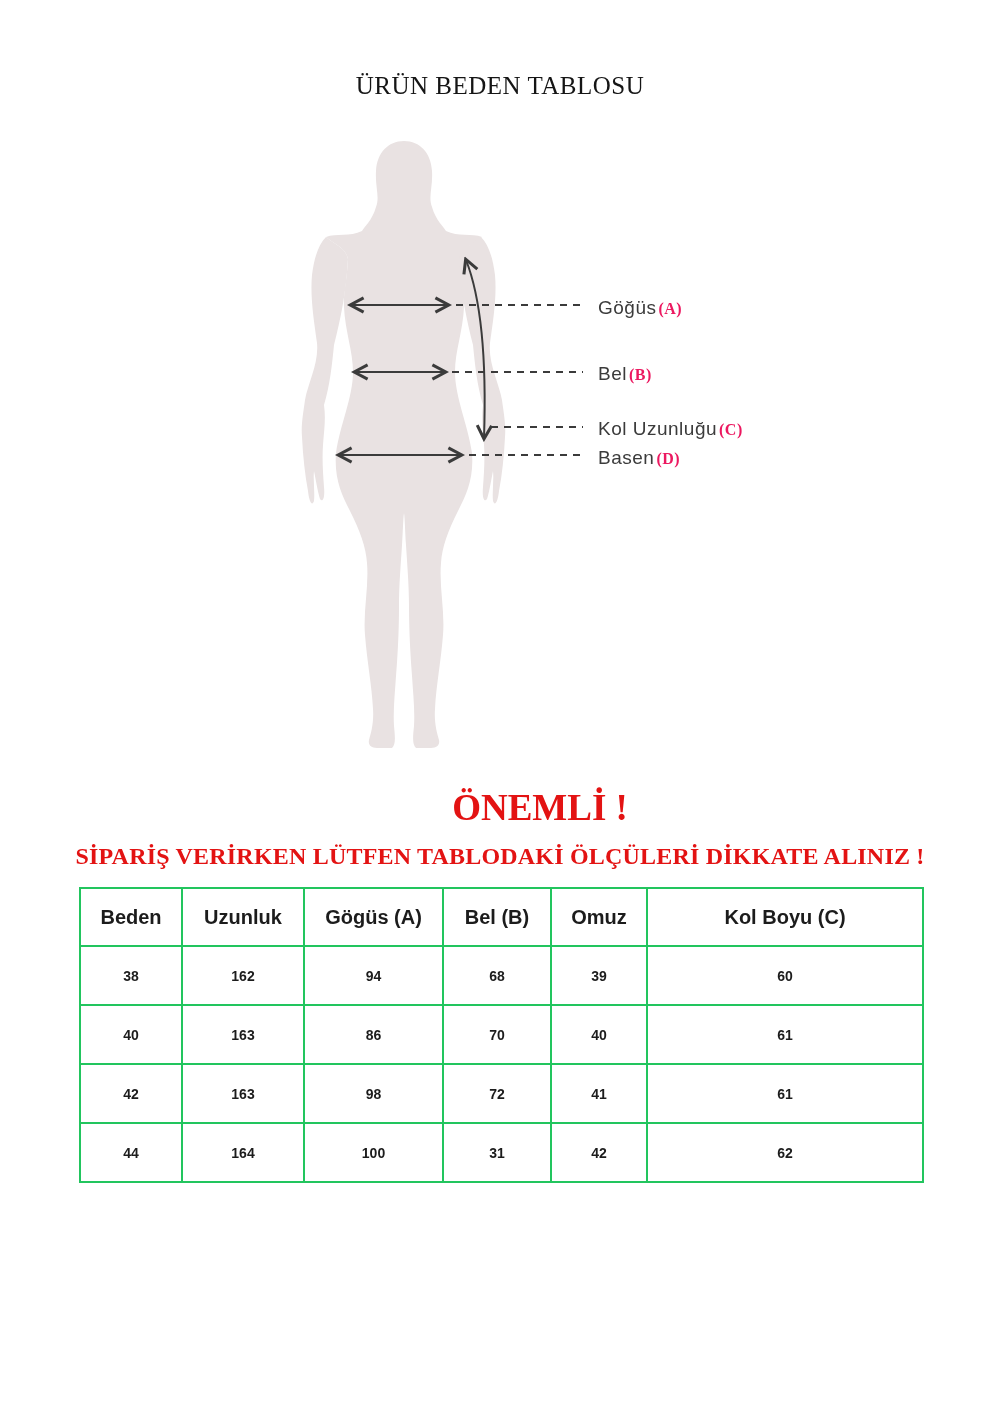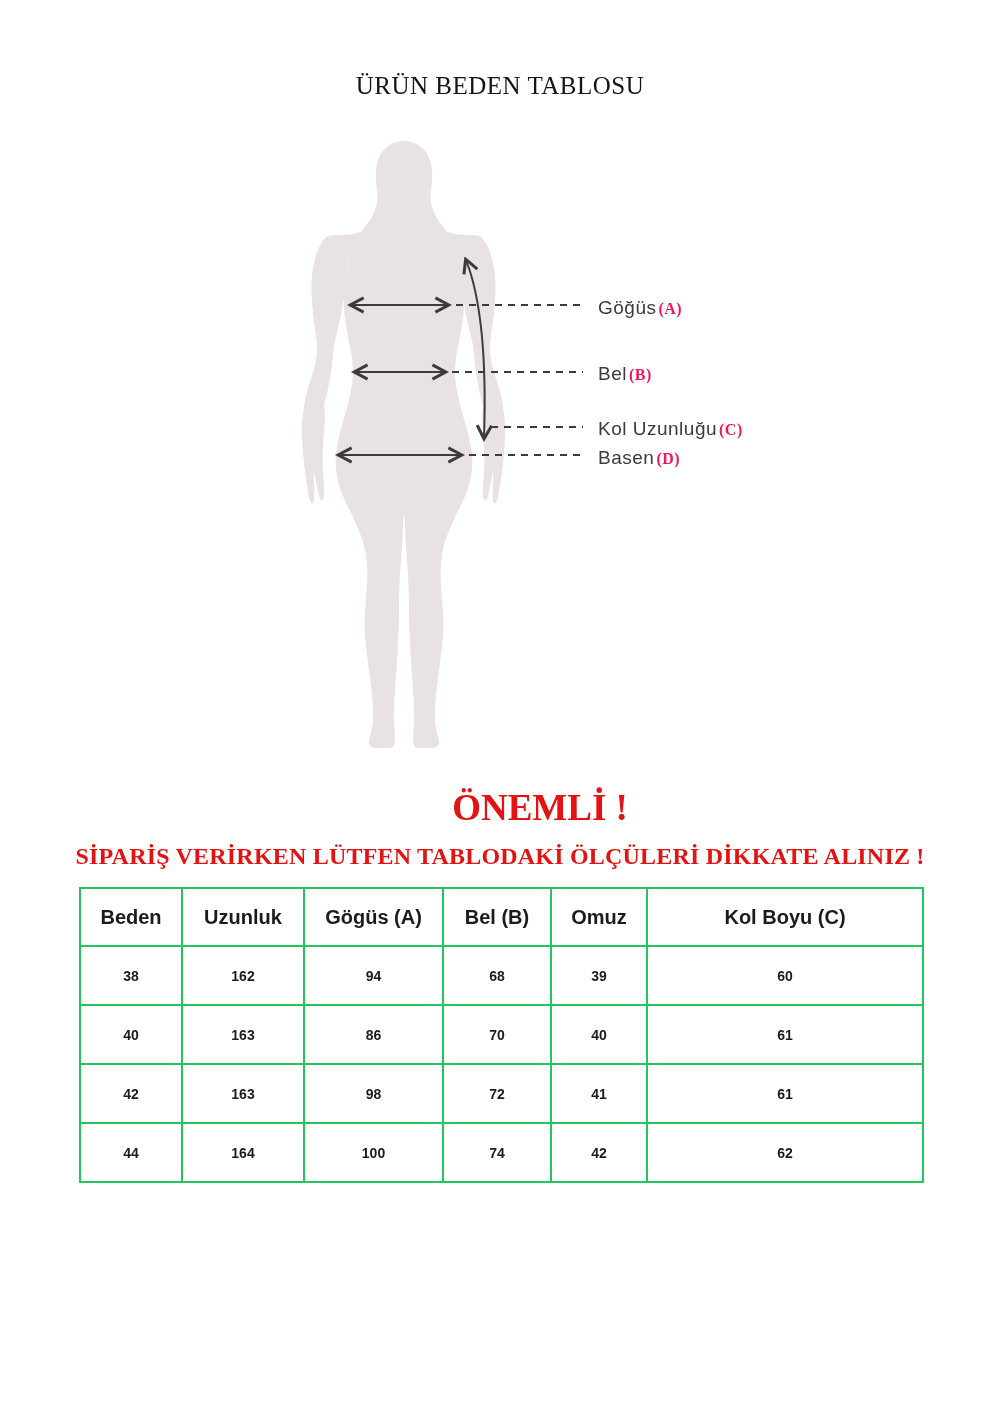--- a/index.html
+++ b/index.html
@@ -175,20 +175,20 @@
           <td>163</td>
           <td>98</td>
           <td>72</td>
           <td>41</td>
           <td>61</td>
         </tr>
         <tr>
           <td>44</td>
           <td>164</td>
           <td>100</td>
-          <td>74</td>
+          <td>31</td>
           <td>42</td>
           <td>62</td>
         </tr>
       </tbody>
   </table>
 
 </div>
 
 </body></html>

